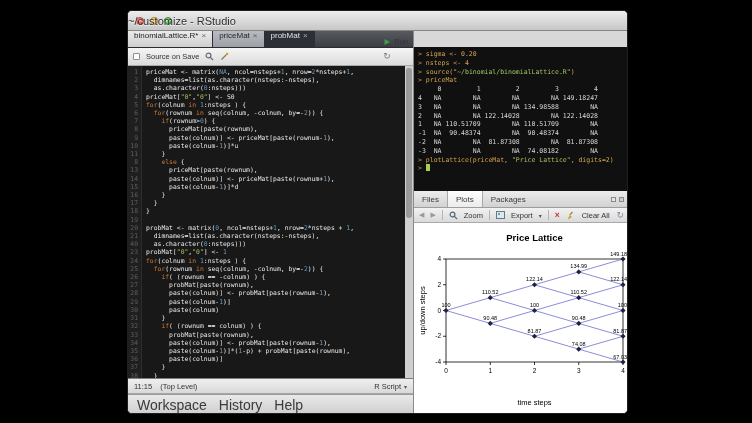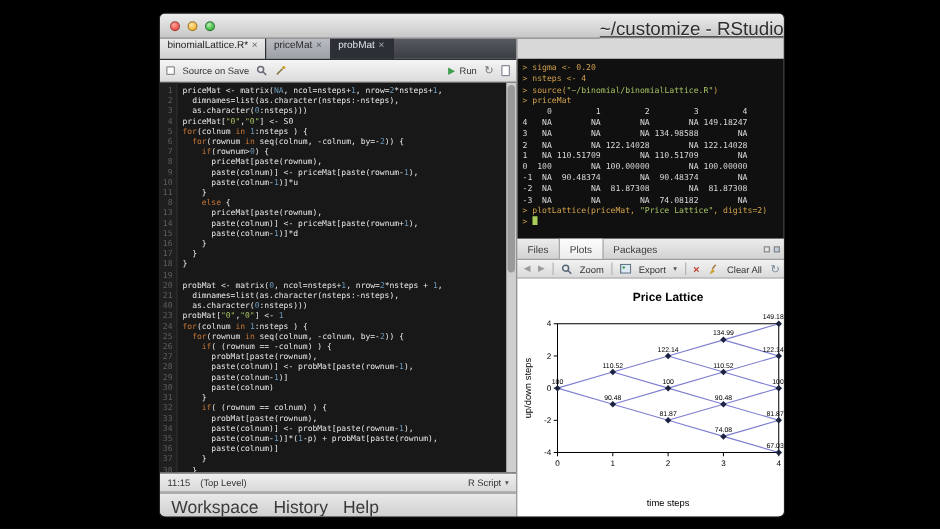--- a/index.html
+++ b/index.html
@@ -10,39 +10,39 @@
     background:#d8d8d8;border:1px solid #1f1f1f;border-radius:5px;overflow:hidden;
     box-shadow:0 10px 28px rgba(0,0,0,.9);}
   
   .titlebar{position:absolute;left:0;top:0;width:100%;height:20px;
     background:linear-gradient(#ededed,#c7c7c7);border-bottom:1px solid #868686;}
   .lights{position:absolute;left:8px;top:6px;display:flex;gap:6px;}
   .light{width:8px;height:8px;border-radius:50%;display:inline-block;}
   .l-red{background:radial-gradient(circle at 35% 30%,#ffa59d,#f45b50 65%,#ce3a30);border:.5px solid #a8423a;}
   .l-yellow{background:radial-gradient(circle at 35% 30%,#ffe9a8,#f6b93f 65%,#d6952a);border:.5px solid #a8812f;}
   .l-green{background:radial-gradient(circle at 35% 30%,#b6f0af,#47c146 65%,#2e9e33);border:.5px solid #2f7e34;}
-  .title{position:absolute;left:0;right:0;top:4px;text-align:right;font-size:15px;
-    color:#2e2e2e;text-shadow:0 1px 0 rgba(255,255,255,.65);text-decoration:underline;}
+  .title{position:absolute;left:0;right:0;top:4px;text-align:left;font-size:11px;
+    color:#2e2e2e;text-shadow:0 1px 0 rgba(255,255,255,.65);}
   
   .left-col{position:absolute;left:0;top:20px;width:285px;height:384px;}
   .right-col{position:absolute;left:285px;top:20px;width:216px;height:384px;border-left:1px solid #8a8a8a;}
   
   .src-tabbar{position:absolute;left:0;top:0;width:285px;height:17px;display:flex;
     background:linear-gradient(#575a60,#3a3d42);border-bottom:1px solid #2a2c30;font-size:8px;}
   .src-tab{display:flex;gap:3px;padding:0 6px;border-right:1px solid #2c2e33;cursor:default;}
   .src-tab.active{background:linear-gradient(#ebebeb,#cfcfcf);color:#222;}
   .src-tab.t2{background:linear-gradient(#b8bbc0,#9da0a6);color:#24262a;}
   .src-tab.t3{background:#2c2f36;color:#e2e5ea;}
   .src-close{opacity:.65;font-size:8px;}
   
   .src-toolbar{position:absolute;left:0;top:17px;width:285px;height:18px;display:flex;align-items:center;
     gap:6px;padding:0 5px;font-size:7.5px;color:#333;
     background:linear-gradient(#f5f5f5,#dcdcdc);border-bottom:1px solid #a9a9a9;}
   .chk{width:7px;height:7px;border:1px solid #8f8f8f;background:#fff;border-radius:1px;}
-  .tb-right{margin-left:auto;display:flex;align-items:flex-start;gap:6px;}
+  .tb-right{margin-left:auto;display:flex;align-items:flex-start;gap:6px;flex-direction:column;}
   .run-btn{display:flex;align-items:center;gap:3px;}
   .icon-gray{color:#777;font-size:9px;line-height:1;}
   .doc-icon{width:7px;height:9px;border:1px solid #8a8a9a;background:#fff;border-radius:1px;}
   
   .code-area{position:absolute;left:0;top:35px;width:285px;height:312px;display:flex;
     background:#181818;overflow:hidden;}
   .gutter{width:14px;background:#1f1f1f;border-right:1px solid #2d2d2d;color:#5f5f5f;
     font:6.4px/8.2px "DejaVu Sans Mono",monospace;text-align:right;padding:2px 3px 0 0;}
   .code{flex:1;font:6.4px/8.2px "DejaVu Sans Mono",monospace;color:#e8e8e8;
     padding:2px 0 0 4px;overflow:hidden;}
@@ -261,21 +261,20 @@
       <div class="console-body">
           <div class="con-input"><span>&gt; sigma &lt;- 0.20</span></div>
           <div class="con-input"><span>&gt; nsteps &lt;- 4</span></div>
           <div class="con-input"><span>&gt; source(</span><span class="t-str">"~/binomial/binomialLattice.R"</span><span>)</span></div>
           <div class="con-input"><span>&gt; priceMat</span></div>
           <div class="con-output">     0         1         2         3         4</div>
           <div class="con-output">4   NA        NA        NA        NA 149.18247</div>
           <div class="con-output">3   NA        NA        NA 134.98588        NA</div>
           <div class="con-output">2   NA        NA 122.14028        NA 122.14028</div>
           <div class="con-output">1   NA 110.51709        NA 110.51709        NA</div>
-          <div class="con-output">0  100        NA 100.00000        NA 100.00000</div>
           <div class="con-output">-1  NA  90.48374        NA  90.48374        NA</div>
           <div class="con-output">-2  NA        NA  81.87308        NA  81.87308</div>
           <div class="con-output">-3  NA        NA        NA  74.08182        NA</div>
           <div class="con-input"><span>&gt; plotLattice(priceMat, </span><span class="t-str">"Price Lattice"</span><span>, digits=2)</span></div>
           <div class="con-prompt"><span>&gt; </span><span class="cursor"></span></div>
         </div>
 
       <div class="plots-tabbar pane-header">
         <div class="pane-tab">
           <span>Files</span>

